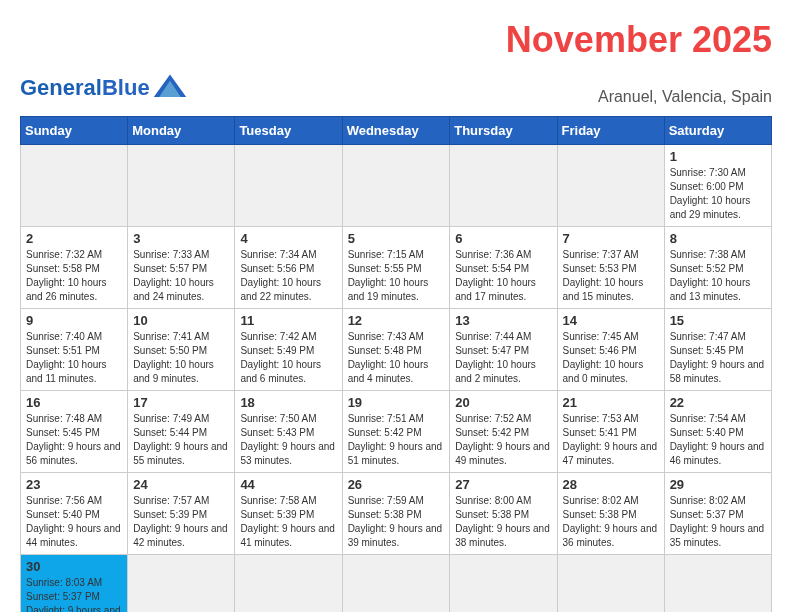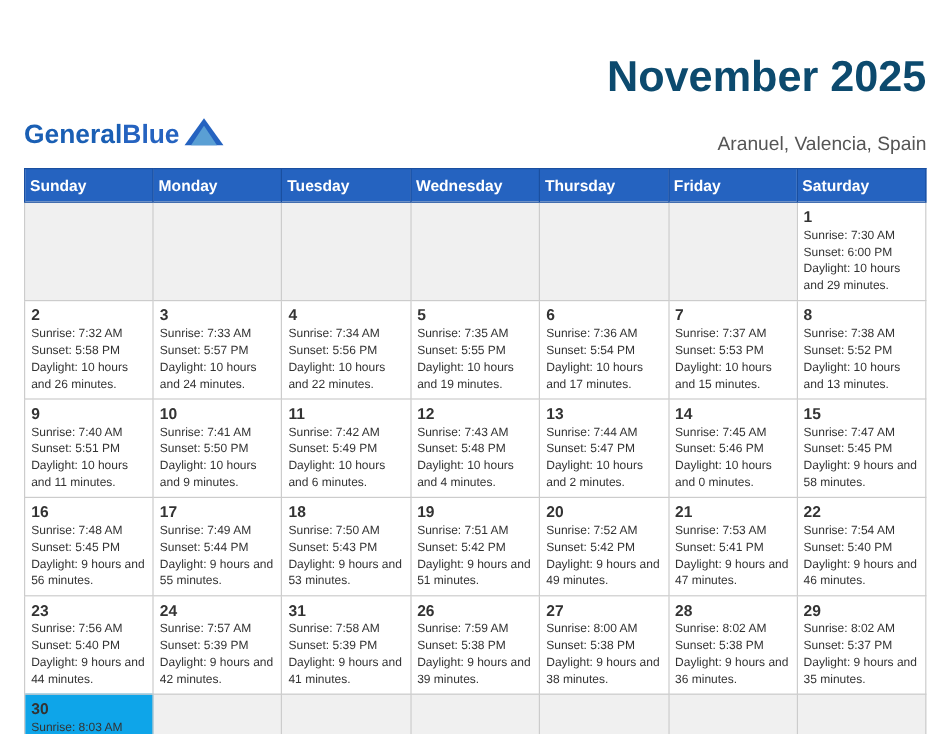--- a/index.html
+++ b/index.html
@@ -34,23 +34,22 @@
       width: 36px;
       height: 36px;
       margin-left: 2px;
     }
     .title-block {
       text-align: right;
     }
     .month-title {
       font-size: 36px;
       font-weight: bold;
-      color: #0c4a6e;
+      color: #ef4444;
       line-height: 1.1;
-      margin-top: 24px;
     }
     .location {
       font-size: 16px;
       color: #555;
       margin-top: 28px;
     }
     .calendar {
       width: 100%;
       border-collapse: collapse;
       border: 1px solid #ccc;
@@ -153,21 +152,21 @@
 Daylight: 10 hours and 24 minutes.</div>
         </td>
         <td>
           <span class="day-number">4</span>
           <div class="day-info">Sunrise: 7:34 AM
 Sunset: 5:56 PM
 Daylight: 10 hours and 22 minutes.</div>
         </td>
         <td>
           <span class="day-number">5</span>
-          <div class="day-info">Sunrise: 7:35 AM
+          <div class="day-info">Sunrise: 7:15 AM
 Sunset: 5:55 PM
 Daylight: 10 hours and 19 minutes.</div>
         </td>
         <td>
           <span class="day-number">6</span>
           <div class="day-info">Sunrise: 7:36 AM
 Sunset: 5:54 PM
 Daylight: 10 hours and 17 minutes.</div>
         </td>
         <td>
@@ -278,21 +277,21 @@
 Sunset: 5:40 PM
 Daylight: 9 hours and 44 minutes.</div>
         </td>
         <td>
           <span class="day-number">24</span>
           <div class="day-info">Sunrise: 7:57 AM
 Sunset: 5:39 PM
 Daylight: 9 hours and 42 minutes.</div>
         </td>
         <td>
-          <span class="day-number">31</span>
+          <span class="day-number">44</span>
           <div class="day-info">Sunrise: 7:58 AM
 Sunset: 5:39 PM
 Daylight: 9 hours and 41 minutes.</div>
         </td>
         <td>
           <span class="day-number">26</span>
           <div class="day-info">Sunrise: 7:59 AM
 Sunset: 5:38 PM
 Daylight: 9 hours and 39 minutes.</div>
         </td>

